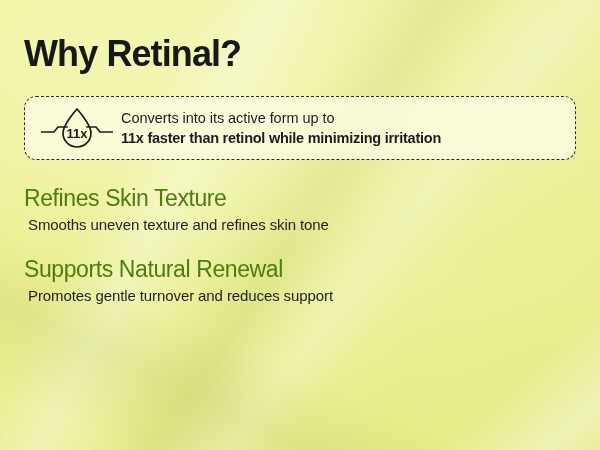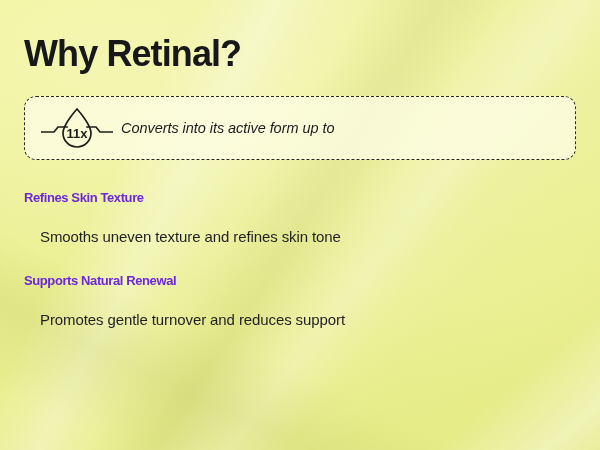--- a/index.html
+++ b/index.html
@@ -123,47 +123,47 @@
     height: 46px;
     margin-right: 8px;
   }
 
   #callout-text {
     font-size: 14.5px;
     line-height: 20px;
     color: #1c1d1f;
     letter-spacing: -0.05px;
   }
-  #callout-line-1 { font-weight: 400; display: block; font-style: italic; }
+  #callout-line-1 { font-weight: 400; display: block; }
   #callout-line-2 { font-weight: 700; display: block; letter-spacing: -0.25px; }
 
   
   #benefits {
     margin-top: 26px;
   }
   .benefit {
     margin-bottom: 22px;
   }
   .benefit:last-child { margin-bottom: 0; }
 
   .benefit-title {
-    font-size: 13px;
+    font-size: 23px;
     line-height: 24px;
-    font-weight: 700;
+    font-weight: 400;
     letter-spacing: -0.4px;
-    color: #6d28d9;
+    color: #4d7c0f;
     margin: 0 0 2px 0;
   }
   .benefit-desc {
     font-size: 15px;
     line-height: 21px;
     font-weight: 400;
     letter-spacing: -0.1px;
     color: #1f2023;
-    margin: 16px;
+    margin: 4px;
   }
 </style>
 </head>
 <body>
 
 <div id="card">
 
   <div class="bg-layer bg-base"></div>
   <div class="bg-layer bg-shadow-1"></div>
   <div class="bg-layer bg-streak-1"></div>
@@ -188,20 +188,21 @@
                  C36 4 22 19.5 22 28
                  C22 35.8 28.3 42 36 42
                  C43.7 42 50 35.8 50 28
                  C50 19.5 36 4 36 4 Z" fill="none" stroke="#1d1e18" stroke-width="1.7"></path>
 
         <text x="36" y="32.5" text-anchor="middle" font-family="Liberation Sans, sans-serif" font-size="13" font-weight="700" fill="#1d1e18">11x</text>
       </svg>
 
       <div id="callout-text">
         <span id="callout-line-1">Converts into its active form up to</span>
+        <span id="callout-line-2">11x faster than retinol while minimizing irritation</span>
       </div>
 
     </div>
 
     <div id="benefits">
 
       <div class="benefit">
         <p class="benefit-title">Refines Skin Texture</p>
         <p class="benefit-desc">Smooths uneven texture and refines skin tone</p>
       </div>

